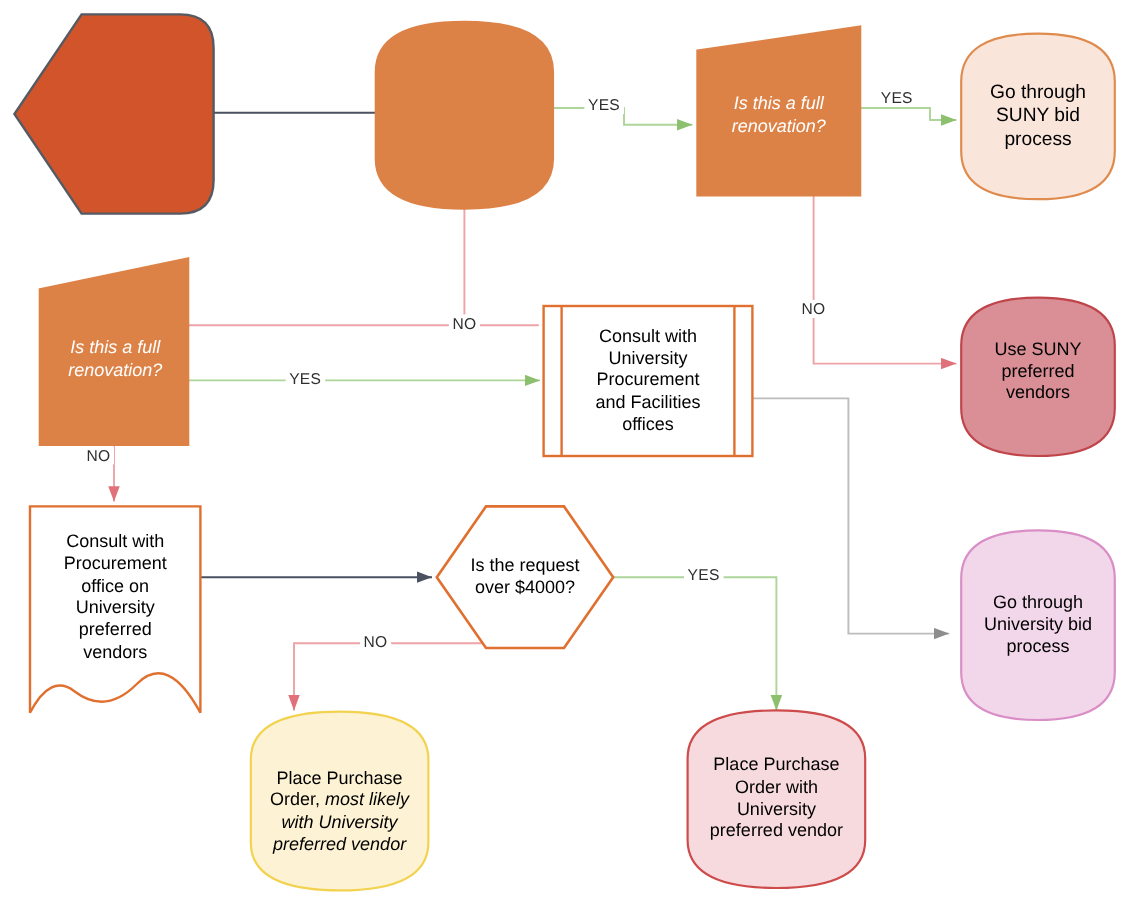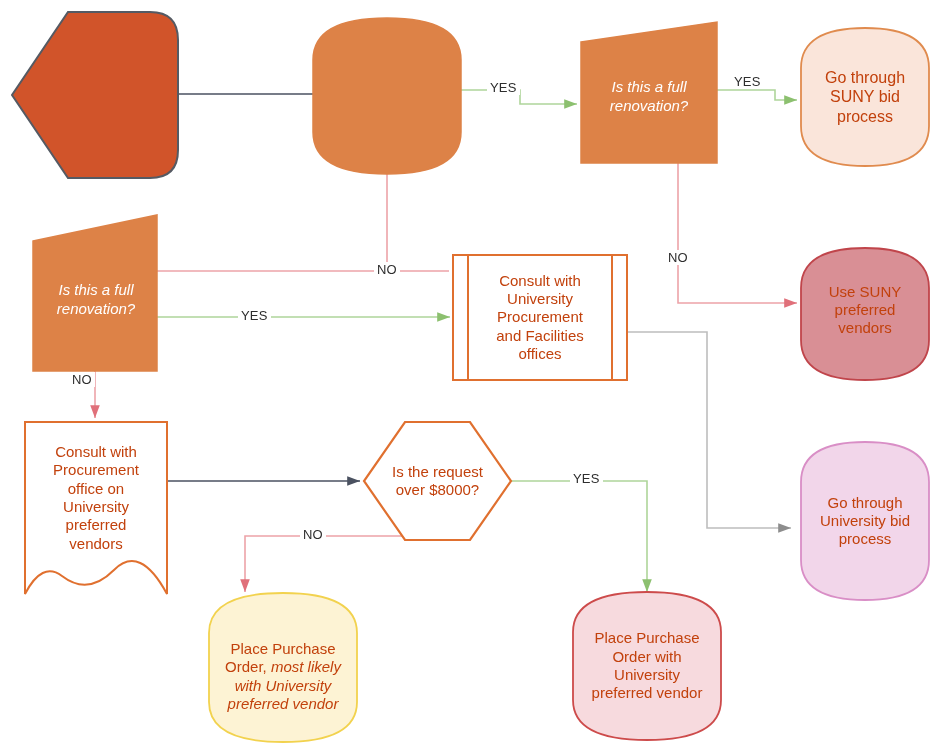--- a/index.html
+++ b/index.html
@@ -28,21 +28,21 @@
     position: absolute;
     display: flex;
     align-items: center;
     justify-content: center;
     text-align: center;
     line-height: 1.22;
     pointer-events: none;
     white-space: pre-line;
   }
   .lbl-white   { color: #ffffff; }
-  .lbl-dark    { color: #c2410c; }
+  .lbl-dark    { color: #000000; }
   .lbl-italic  { font-style: italic; }
   .edge-label {
     position: absolute;
     font-size: 13px;
     font-weight: normal;
     color: #2e2e2e;
     letter-spacing: 0.2px;
     background: #ffffff;
     padding: 0 3px;
     white-space: nowrap;
@@ -191,21 +191,21 @@
 vendors</div>
 
   <div class="node-label lbl-dark" style="left:28px; top:424px; width:136px; height:148px; font-size:15px;">Consult with
 Procurement
 office on
 University
 preferred
 vendors</div>
 
   <div class="node-label lbl-dark" style="left:378px; top:422px; width:119px; height:118px; font-size:15px;">Is the request
-over $8000?</div>
+over $4000?</div>
 
   <div class="node-label lbl-dark" style="left:806px; top:442px; width:118px; height:158px; font-size:15px;">Go through
 University bid
 process</div>
 
   <div class="node-label lbl-dark" style="left:212px; top:593px; width:142px; height:149px; font-size:15px;">
     <span>
       <span>Place Purchase
 Order, </span><span class="lbl-italic">most likely
 with University

